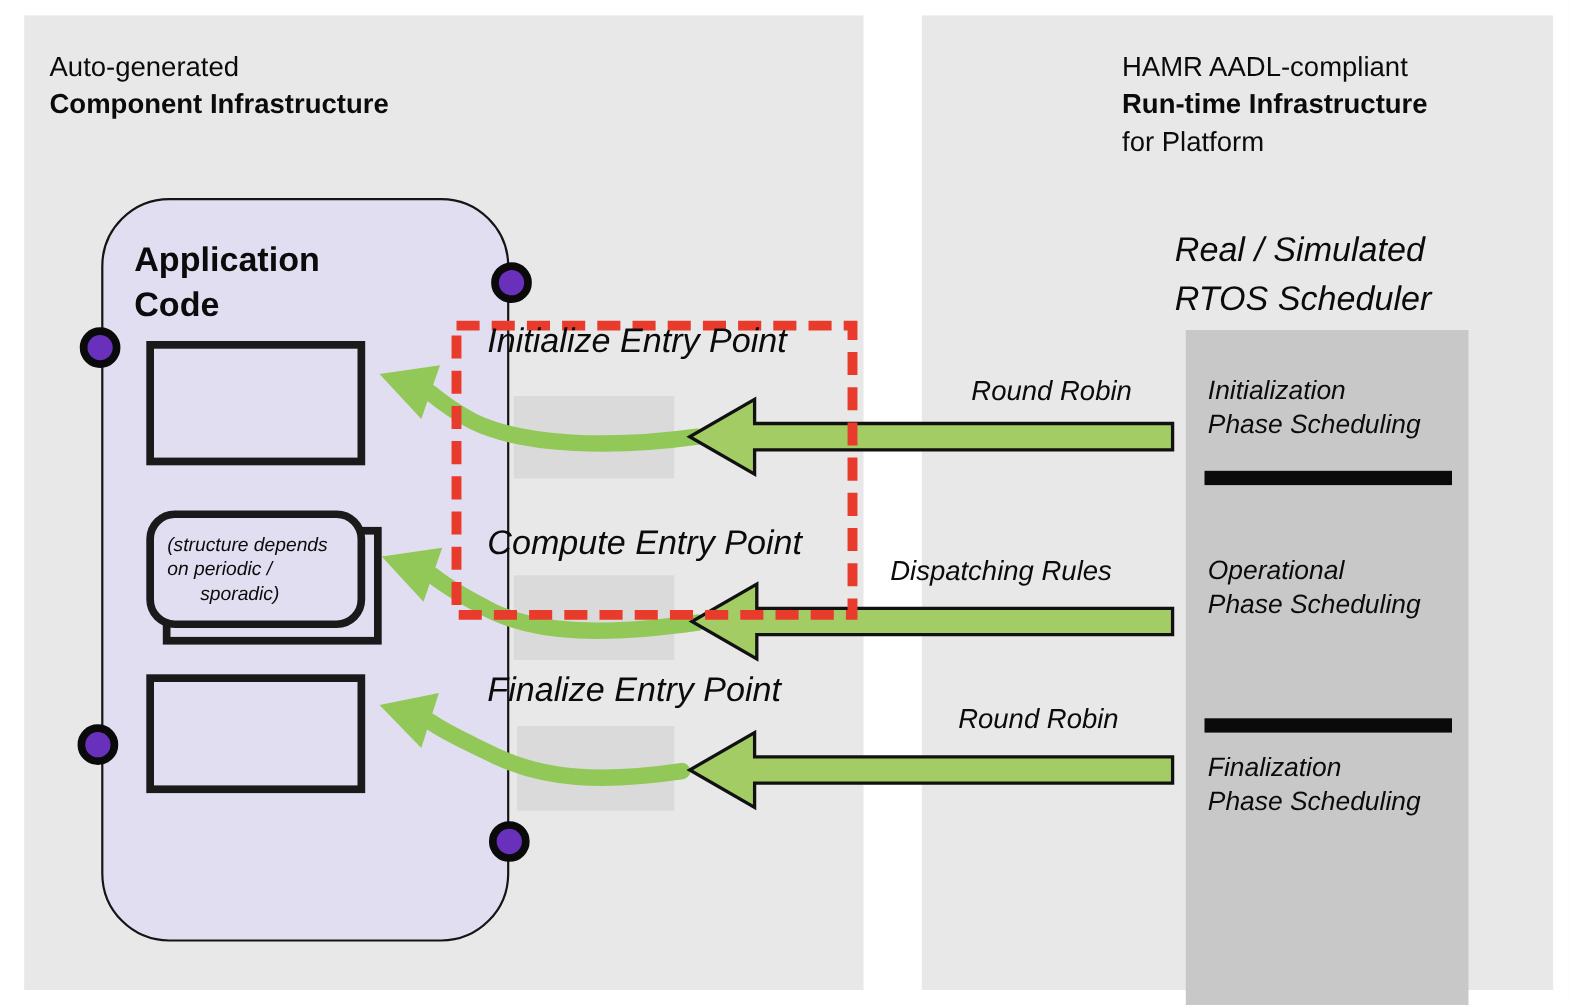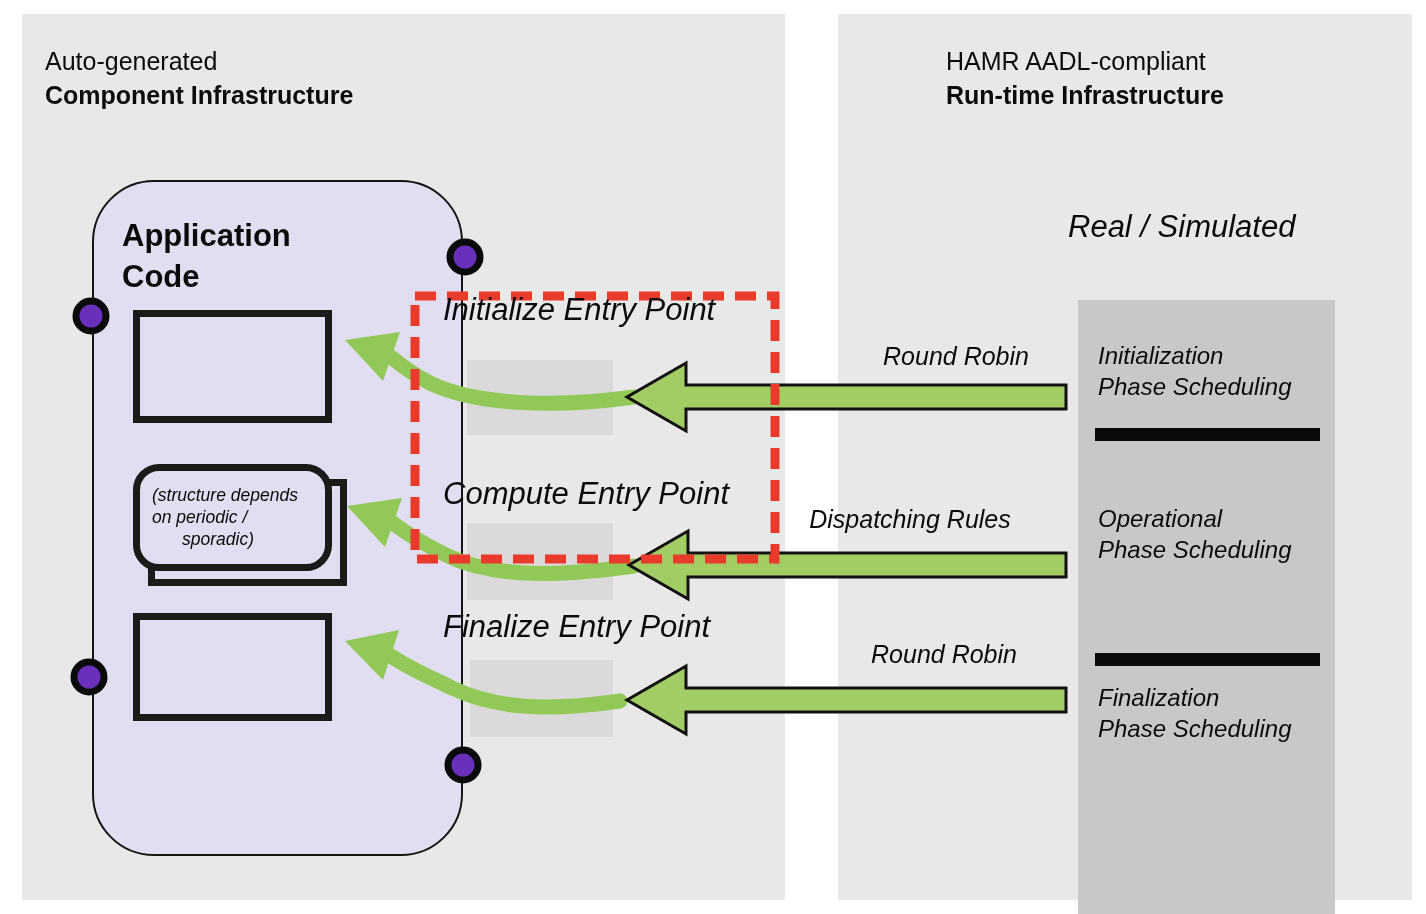--- a/index.html
+++ b/index.html
@@ -7,21 +7,21 @@
     position:relative;width:1426px;height:914px;background:#ffffff;overflow:hidden;
     font-family:"Liberation Sans", sans-serif;color:#0b0b0b;
   }
   .panel{position:absolute;top:14px;height:886px;background:#E9E8E9;}
   .panel.left{left:22px;width:763px;}
   .panel.right{left:838px;width:574px;}
 
   .hdr{position:absolute;top:44px;font-size:25px;line-height:34px;font-weight:400;}
   .hdr .b{font-weight:700;}
   #hdr-left{left:45px;}
-  #hdr-right{left:946px;}
+  #hdr-right{left:1020px;}
 
   .app-shape{
     position:absolute;left:92px;top:180px;width:371px;height:676px;
     background:#E2DEF1;border:2px solid #151515;border-radius:62px;box-sizing:border-box;
   }
   .app-title{
     position:absolute;left:122px;top:215px;width:215px;
     font-size:31px;font-weight:700;line-height:41px;
   }
 
@@ -71,20 +71,21 @@
   <div class="panel right"></div>
 
   <div class="hdr" id="hdr-left">
     <div>Auto-generated</div>
     <div class="b">Component Infrastructure</div>
   </div>
 
   <div class="hdr" id="hdr-right">
     <div>HAMR AADL-compliant</div>
     <div class="b">Run-time Infrastructure</div>
+    <div>for Platform</div>
   </div>
 
   <div class="app-shape"></div>
   <div class="app-title">Application Code</div>
 
   <div class="shadow-box" id="sA"></div>
   <div class="shadow-box" id="sB"></div>
   <div class="shadow-box" id="sC"></div>
 
   <div class="black-box" id="box1"></div>
@@ -93,20 +94,21 @@
     <div class="note">
       <div>(structure depends</div>
       <div>on periodic /</div>
       <div class="ind">sporadic)</div>
     </div>
   </div>
   <div class="black-box" id="box3"></div>
 
   <div class="sched-title">
     <div>Real / Simulated</div>
+    <div>RTOS Scheduler</div>
   </div>
 
   <div class="sched-box">
     <div class="phase" id="p1">
       <div>Initialization</div>
       <div>Phase Scheduling</div>
     </div>
     <div class="bar" id="bar1"></div>
     <div class="phase" id="p2">
       <div>Operational</div>

